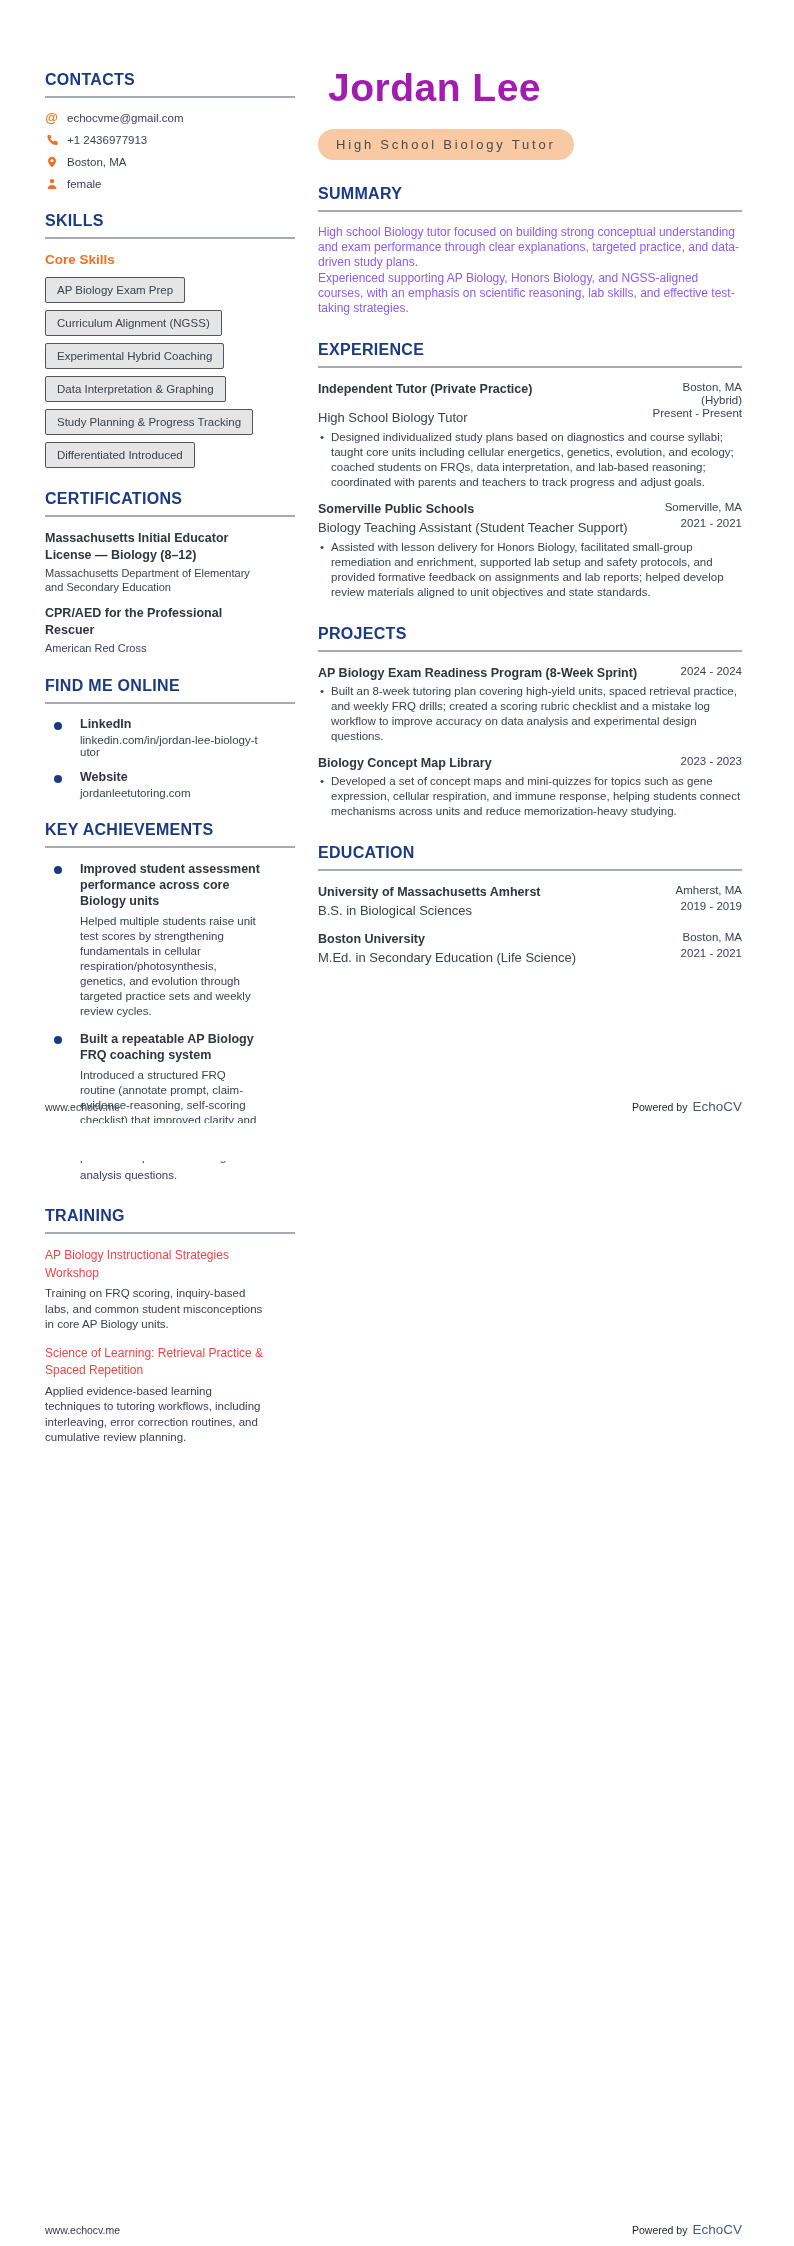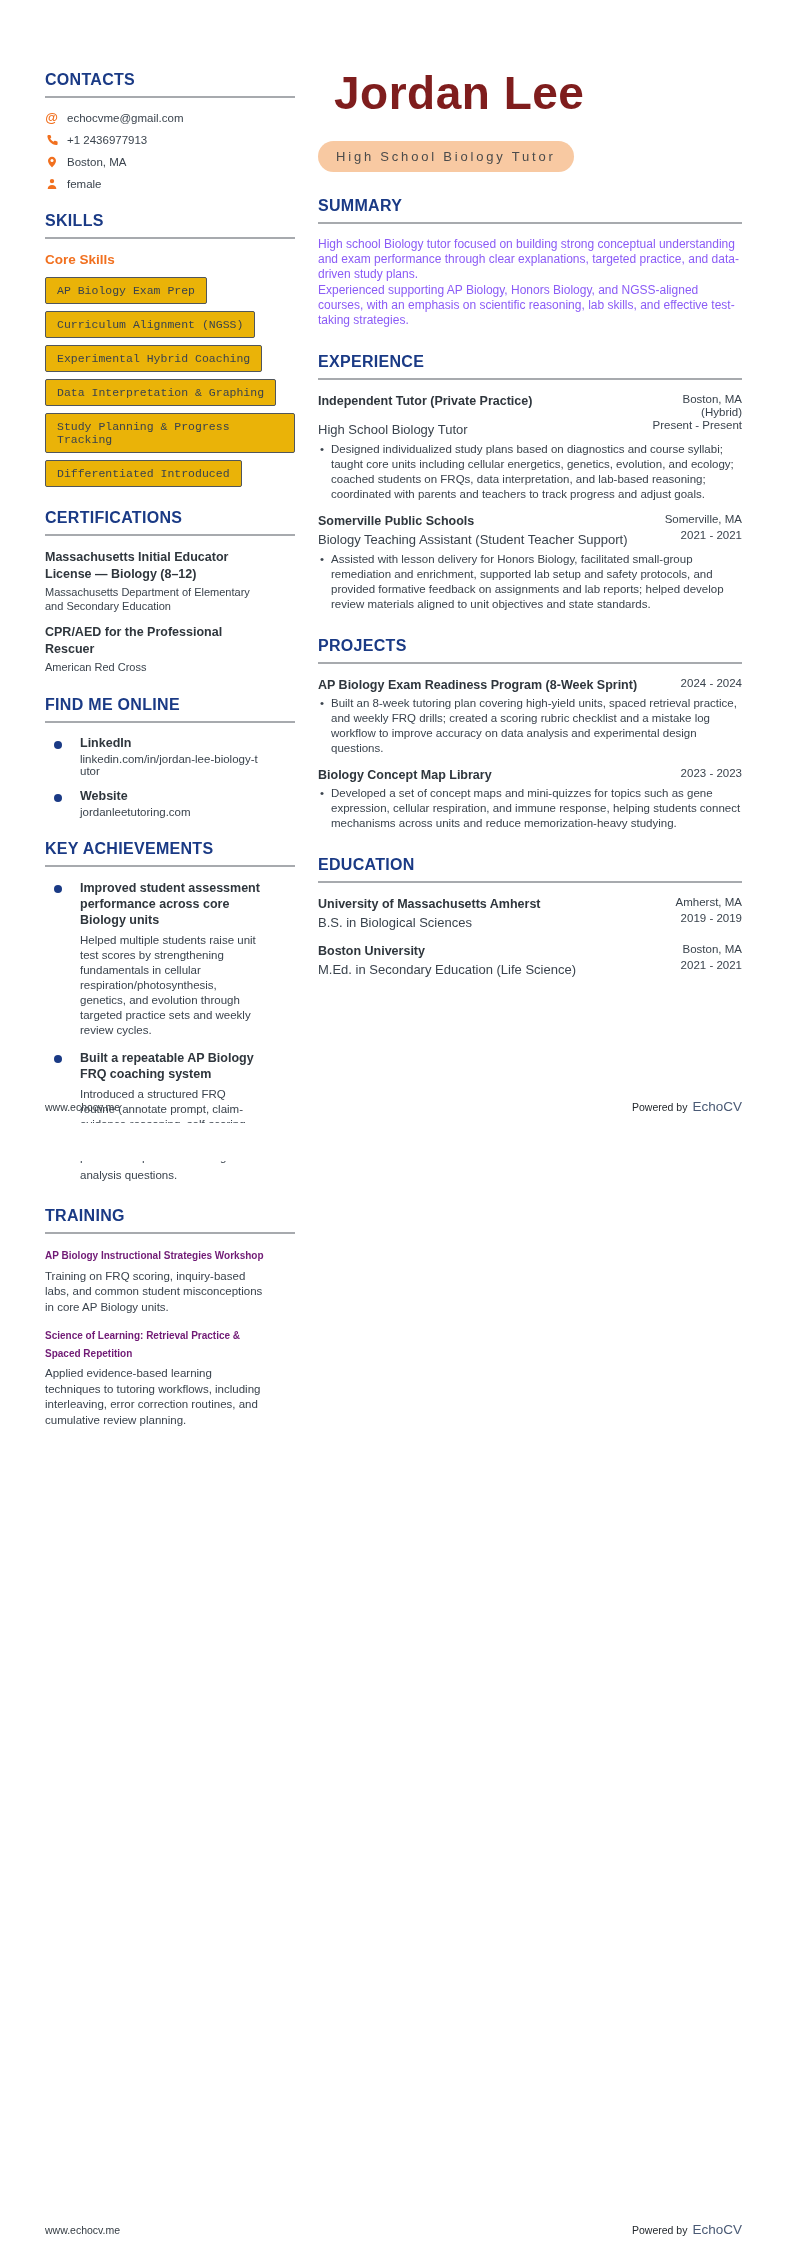--- a/index.html
+++ b/index.html
@@ -14,40 +14,40 @@
   .sec-title{margin:0;font-size:16px;font-weight:bold;color:#1a3a85;letter-spacing:.3px;}
   .rule{border:none;border-top:2px solid #a7aaae;margin:7px 0 13px 0;}
 
   
   .side-sec{margin-bottom:22px;}
   .side-sec.first{margin-top:16px;}
   .contact-item{display:flex;align-items:center;gap:9px;font-size:11.5px;color:#3a434d;margin-bottom:10px;}
   .cicon{width:13px;flex:0 0 13px;display:flex;justify-content:center;align-items:center;}
   .at-glyph{color:#f1701f;font-size:13px;font-weight:bold;line-height:1;}
   .group-label{color:#f1701f;font-weight:bold;font-size:13.5px;margin:2px 0 10px 0;}
-  .chip{display:block;width:fit-content;border:1px solid #50565c;border-radius:2px;background:#eab308;
-        padding:6px 11px;font-size:11.5px;color:#3a434d;margin:0 0 7px 0;font-family:Liberation Mono, monospace;}
+  .chip{display:block;width:fit-content;border:1px solid #50565c;border-radius:2px;background:#e5e5e5;
+        padding:6px 11px;font-size:11.5px;color:#3a434d;margin:0 0 7px 0;}
   .cert{margin-bottom:11px;}
   .cert-name{font-size:12.5px;font-weight:bold;color:#2f363d;line-height:16.5px;margin-bottom:3px;max-width:215px;}
   .cert-issuer{font-size:11px;color:#3a434d;line-height:14px;max-width:210px;}
   .dot-item{position:relative;padding-left:35px;margin-bottom:12px;}
   .dot-item::before{content:"";position:absolute;left:9px;top:5px;width:8px;height:8px;border-radius:50%;background:#1a3a85;}
   .link-label{font-size:12.5px;font-weight:bold;color:#2f363d;margin-bottom:3px;}
   .link-url{font-size:11.5px;color:#3a434d;word-break:break-all;max-width:180px;}
   .ach-head{font-size:12.5px;font-weight:bold;color:#2f363d;line-height:16px;margin-bottom:5px;max-width:180px;}
   .ach-desc{font-size:11.5px;color:#3a434d;line-height:15px;max-width:179px;}
   .clip-line{height:5px;overflow:hidden;margin-left:35px;}
   .clip-line>div{margin-top:-11px;font-size:11.5px;line-height:15px;color:#3a434d;max-width:179px;}
   .cont-line{margin:2px 0 0 35px;font-size:11.5px;line-height:15px;color:#3a434d;}
   .train{margin-bottom:12px;}
-  .train-head{font-size:10px;font-weight:bold;color:#701a75;line-height:17.5px;margin-bottom:4px;max-width:220px;}
+  .train-head{font-size:12px;font-weight:normal;color:#ef4444;line-height:17.5px;margin-bottom:4px;max-width:220px;}
   .train-desc{font-size:11.5px;color:#3a434d;line-height:15.5px;max-width:220px;}
 
   
-  .name{margin:16px;font-size:46px;line-height:45px;font-weight:600;color:#7f1d1d;letter-spacing:.5px;}
+  .name{margin:10px;font-size:39px;line-height:45px;font-weight:600;color:#a21caf;letter-spacing:.5px;}
   .badge{display:inline-block;margin-top:9px;background:#f8c9a2;color:#4b4b4b;border-radius:17px;
          padding:8px 18px;font-size:13px;letter-spacing:2.8px;font-weight:500;}
   .main-sec{margin-top:25px;}
   .para{font-size:12px;line-height:15.2px;color:#8b5cf6;}
   .entry{margin-bottom:11px;}
   .row{display:flex;justify-content:space-between;align-items:flex-start;}
   .e-company{font-size:12.5px;font-weight:bold;color:#2f363d;line-height:16px;}
   .e-meta{font-size:11.5px;color:#3a434d;text-align:right;line-height:13px;max-width:100px;flex:0 0 auto;}
   .e-role{font-size:13px;color:#3a434d;line-height:18px;margin-top:2px;}
   .bullet{position:relative;padding-left:13px;font-size:11.5px;line-height:15px;color:#3a434d;margin-top:3px;}

